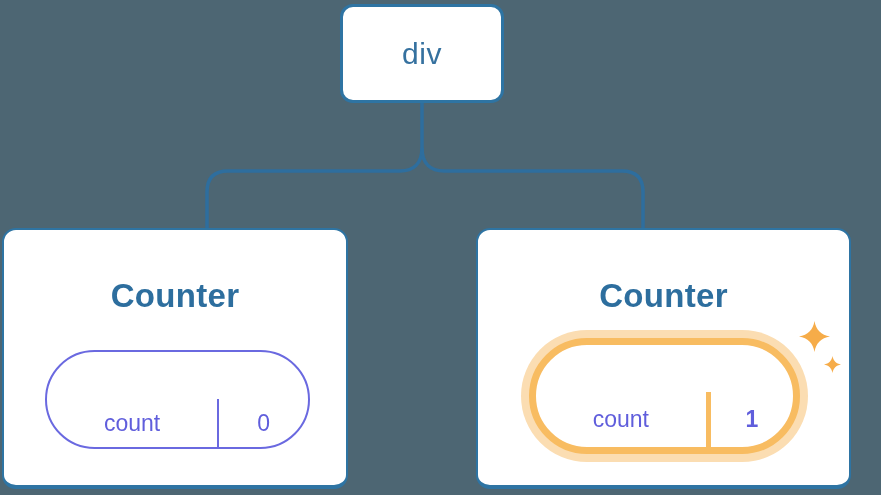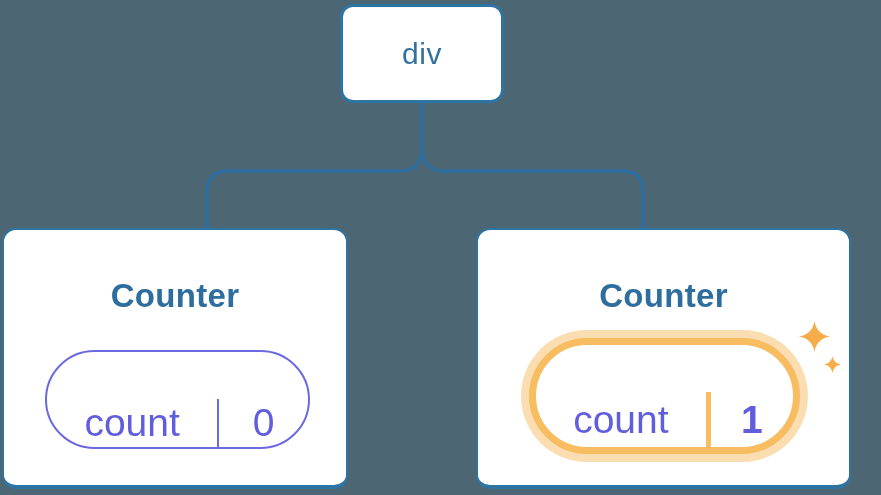--- a/index.html
+++ b/index.html
@@ -92,21 +92,21 @@
     left: 51px; top: 108px;
     width: 271px; height: 116px;
     border: 7px solid var(--highlight);
     border-radius: 70px;
     box-shadow: 0 0 0 8px var(--highlight-halo);
   }
   .pill-cell {
     display: flex;
     align-items: center;
     justify-content: center;
-    font-size: 39px;
+    font-size: 23px;
     color: var(--pill-text);
     margin-top: 47px;
   }
   .pill-plain .cell-key   { width: 66%; border-right: 2px solid var(--pill); }
   .pill-plain .cell-value { width: 34%; }
   .pill-highlighted .cell-key   { width: 68%; border-right: 5px solid var(--highlight); }
   .pill-highlighted .cell-value { width: 32%; font-weight: bold; }
   .sparkle {
     position: absolute;
     z-index: 3;

